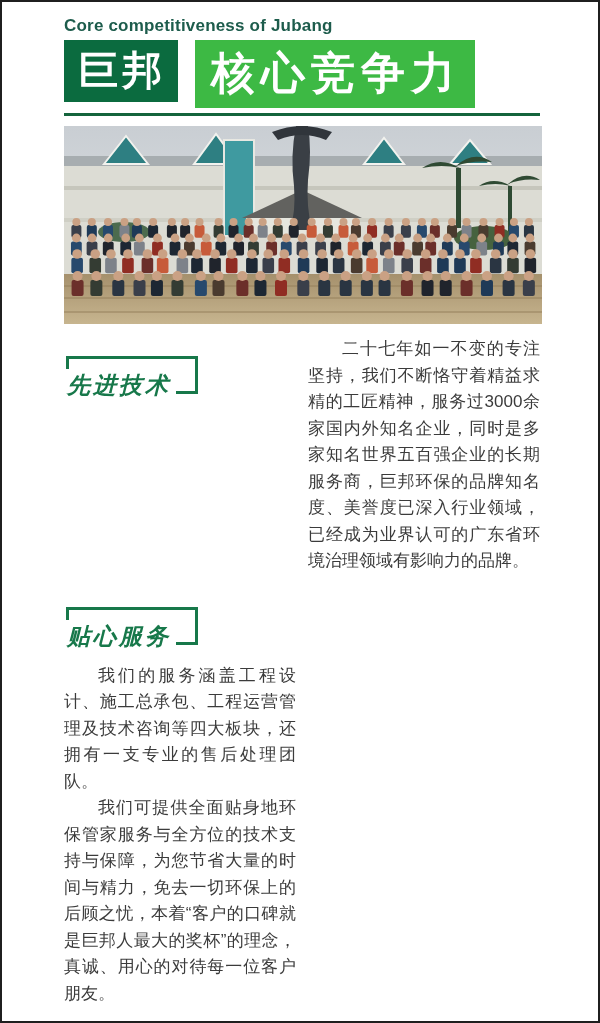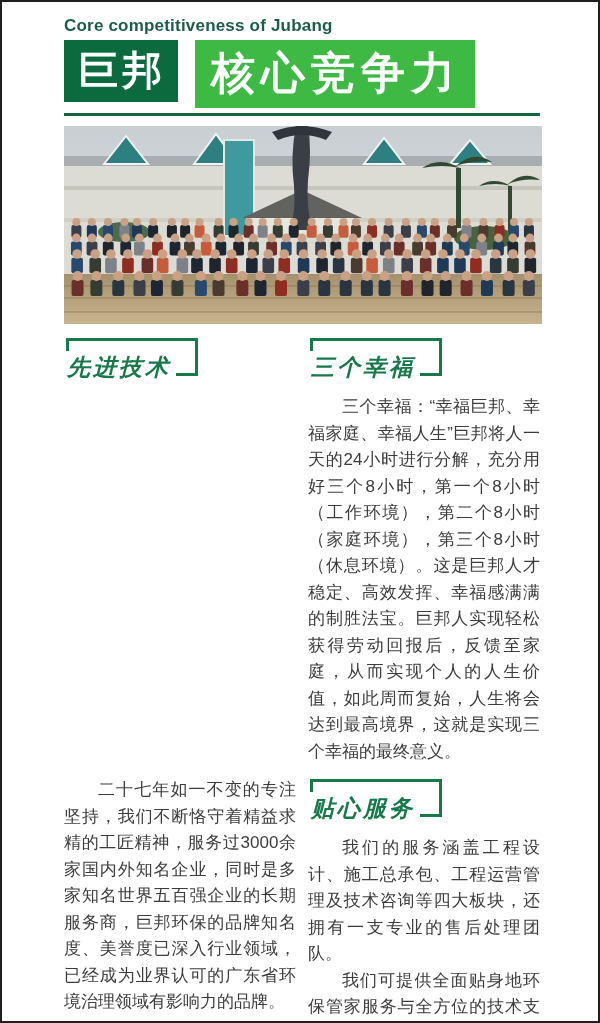--- a/index.html
+++ b/index.html
@@ -53,21 +53,21 @@
     margin-top:12px;
     display:grid;
     grid-template-columns:1fr 1fr;
     column-gap:12px;
     row-gap:12px;
   }
   .sec-header{
     position:relative;
     width:132px;height:38px;
     border:3px solid var(--section-green);
-    margin:2px 0 18px 2px;
+    margin:20px 0 18px 2px;
   }
   .sec-label{
     position:absolute;
     left:-4px;bottom:-11px;
     background:#fff;
     color:var(--section-green);
     font-size:23px;font-weight:bold;font-style:italic;
     letter-spacing:3px;
     padding:1px 5px 1px 2px;
     white-space:nowrap;
@@ -370,28 +370,20 @@
   </div>
 
   <div class="sections">
 
     <div class="section">
       <div class="sec-header">
         <span class="sec-label">先进技术</span>
       </div>
     </div>
 
-    <div class="section">
-      <div class="sec-header">
-        <span class="sec-label">三个幸福</span>
-      </div>
-      <div class="sec-body">
-        <p>三个幸福：“幸福巨邦、幸福家庭、幸福人生”巨邦将人一天的24小时进行分解，充分用好三个8小时，第一个8小时（工作环境），第二个8小时（家庭环境），第三个8小时（休息环境）。这是巨邦人才稳定、高效发挥、幸福感满满的制胜法宝。巨邦人实现轻松获得劳动回报后，反馈至家庭，从而实现个人的人生价值，如此周而复始，人生将会达到最高境界，这就是实现三个幸福的最终意义。</p>
-      </div>
-    </div>
 
     <div class="section">
       <div class="sec-body">
         <p>二十七年如一不变的专注坚持，我们不断恪守着精益求精的工匠精神，服务过3000余家国内外知名企业，同时是多家知名世界五百强企业的长期服务商，巨邦环保的品牌知名度、美誉度已深入行业领域，已经成为业界认可的广东省环境治理领域有影响力的品牌。</p>
       </div>
     </div>
 
     <div class="section">
       <div class="sec-header">
         <span class="sec-label">贴心服务</span>

